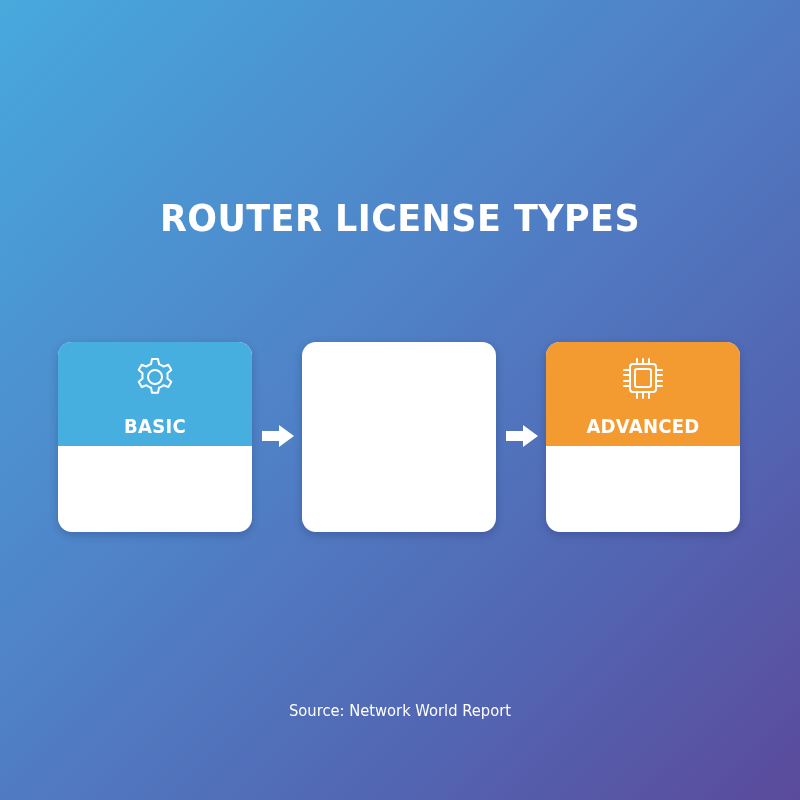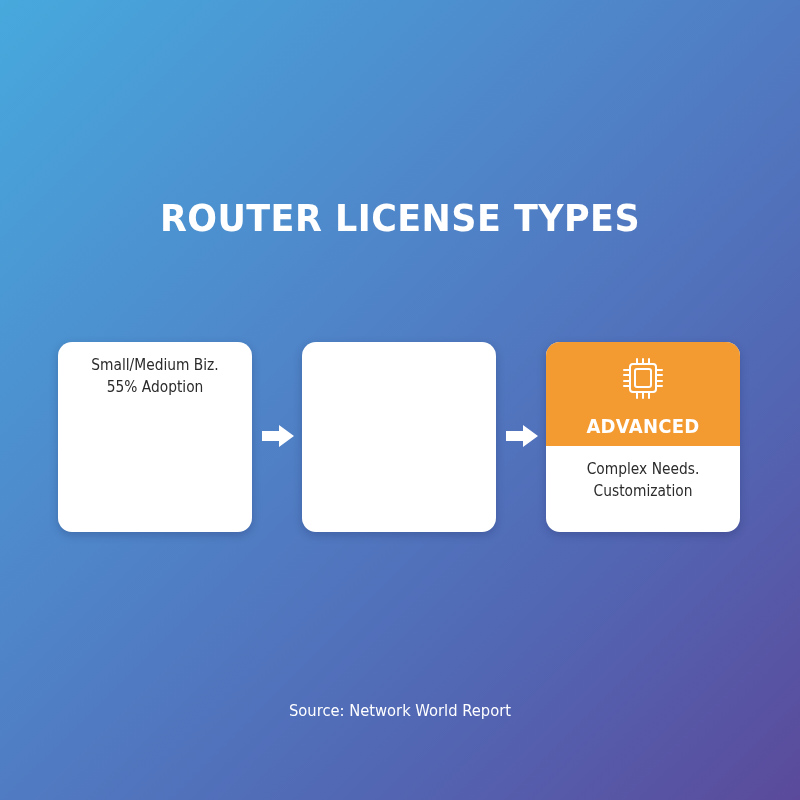--- a/index.html
+++ b/index.html
@@ -77,23 +77,28 @@
       font-size: 16px;
       transform: scaleX(0.92);
     }
   </style>
 </head>
 <body>
 
 <div class="title">ROUTER LICENSE TYPES</div>
 
 <div class="card" style="left:58px;">
-  <div class="card-body">
-    <div>Small/Medium Biz.</div>
-    <div>55% Adoption</div>
+  <div class="card-head" style="background:#47aee0;">
+    <div class="card-icon">
+      <svg viewBox="0 0 54 46" fill="none" stroke="#ffffff" stroke-width="2" stroke-linejoin="round">
+        <path d="M24 3 h6 l1 5 a15 15 0 0 1 4.5 2.6 l4.8 -1.8 l3 5.2 l-3.9 3.3 a15 15 0 0 1 0 5.2 l3.9 3.3 l-3 5.2 l-4.8 -1.8 a15 15 0 0 1 -4.5 2.6 l-1 5 h-6 l-1 -5 a15 15 0 0 1 -4.5 -2.6 l-4.8 1.8 l-3 -5.2 l3.9 -3.3 a15 15 0 0 1 0 -5.2 l-3.9 -3.3 l3 -5.2 l4.8 1.8 a15 15 0 0 1 4.5 -2.6 z"></path>
+        <circle cx="27" cy="21" r="7"></circle>
+      </svg>
+    </div>
+    <div class="card-label">BASIC</div>
   </div>
 </div>
 
 <div class="arrow" style="left:261px;">
   <svg viewBox="0 0 34 24">
     <path d="M1 7 H18 V1 L33 12 L18 23 V17 H1 Z" fill="#ffffff"></path>
   </svg>
 </div>
 
 <div class="card" style="left:302px;">
@@ -122,19 +127,15 @@
         <line x1="8" y1="25" x2="14" y2="25"></line>
         <line x1="8" y1="30" x2="14" y2="30"></line>
         <line x1="40" y1="14" x2="46" y2="14"></line>
         <line x1="40" y1="19" x2="46" y2="19"></line>
         <line x1="40" y1="25" x2="46" y2="25"></line>
         <line x1="40" y1="30" x2="46" y2="30"></line>
       </svg>
     </div>
     <div class="card-label">ADVANCED</div>
   </div>
-  <div class="card-body">
-    <div>Complex Needs.</div>
-    <div>Customization</div>
-  </div>
 </div>
 
 <div class="source">Source: Network World Report</div>
 
 </body></html>

